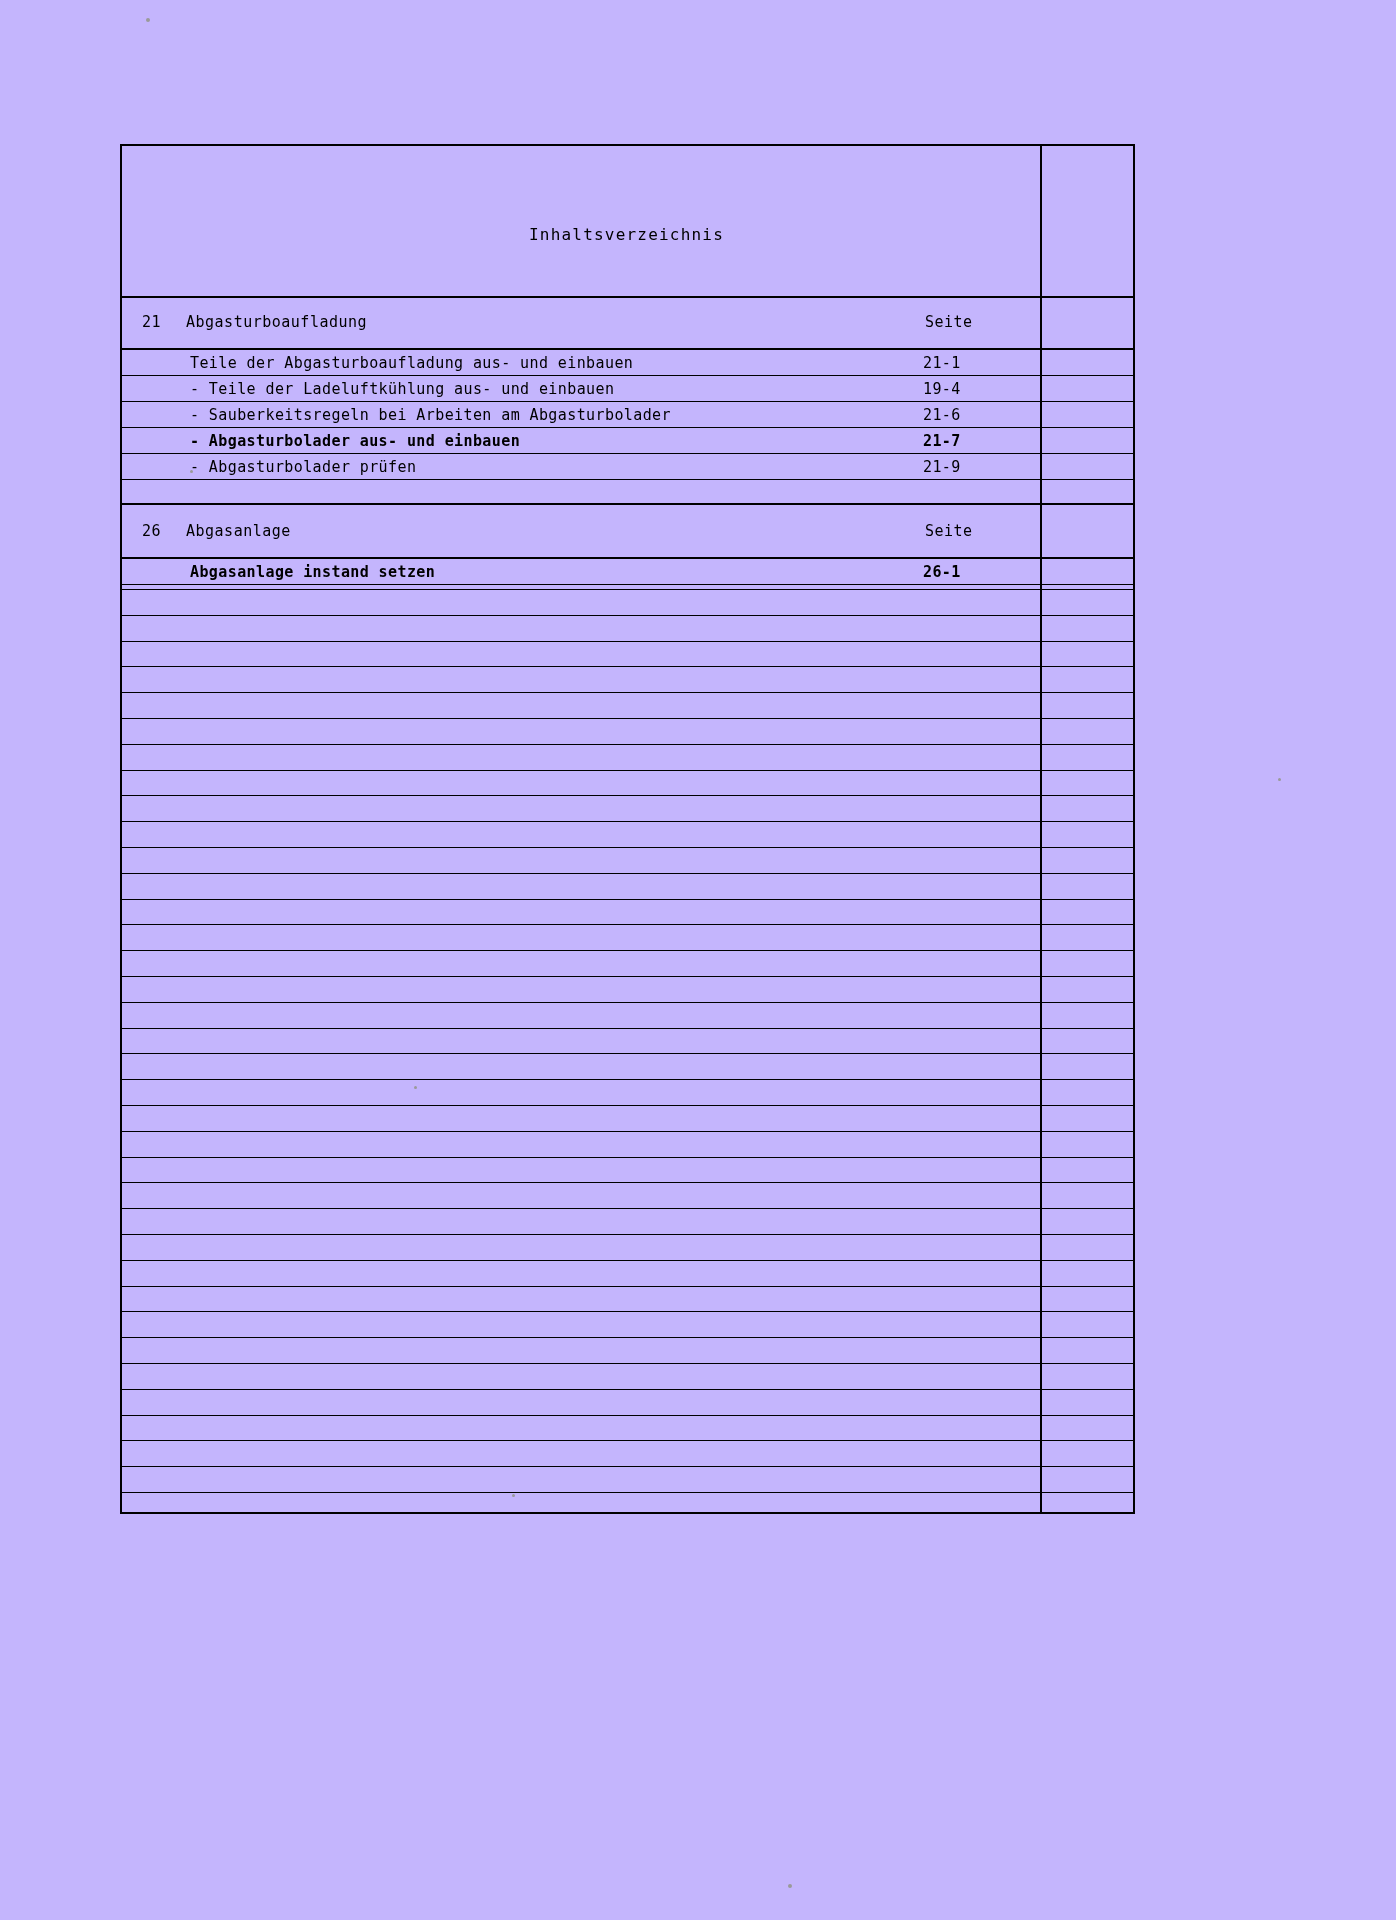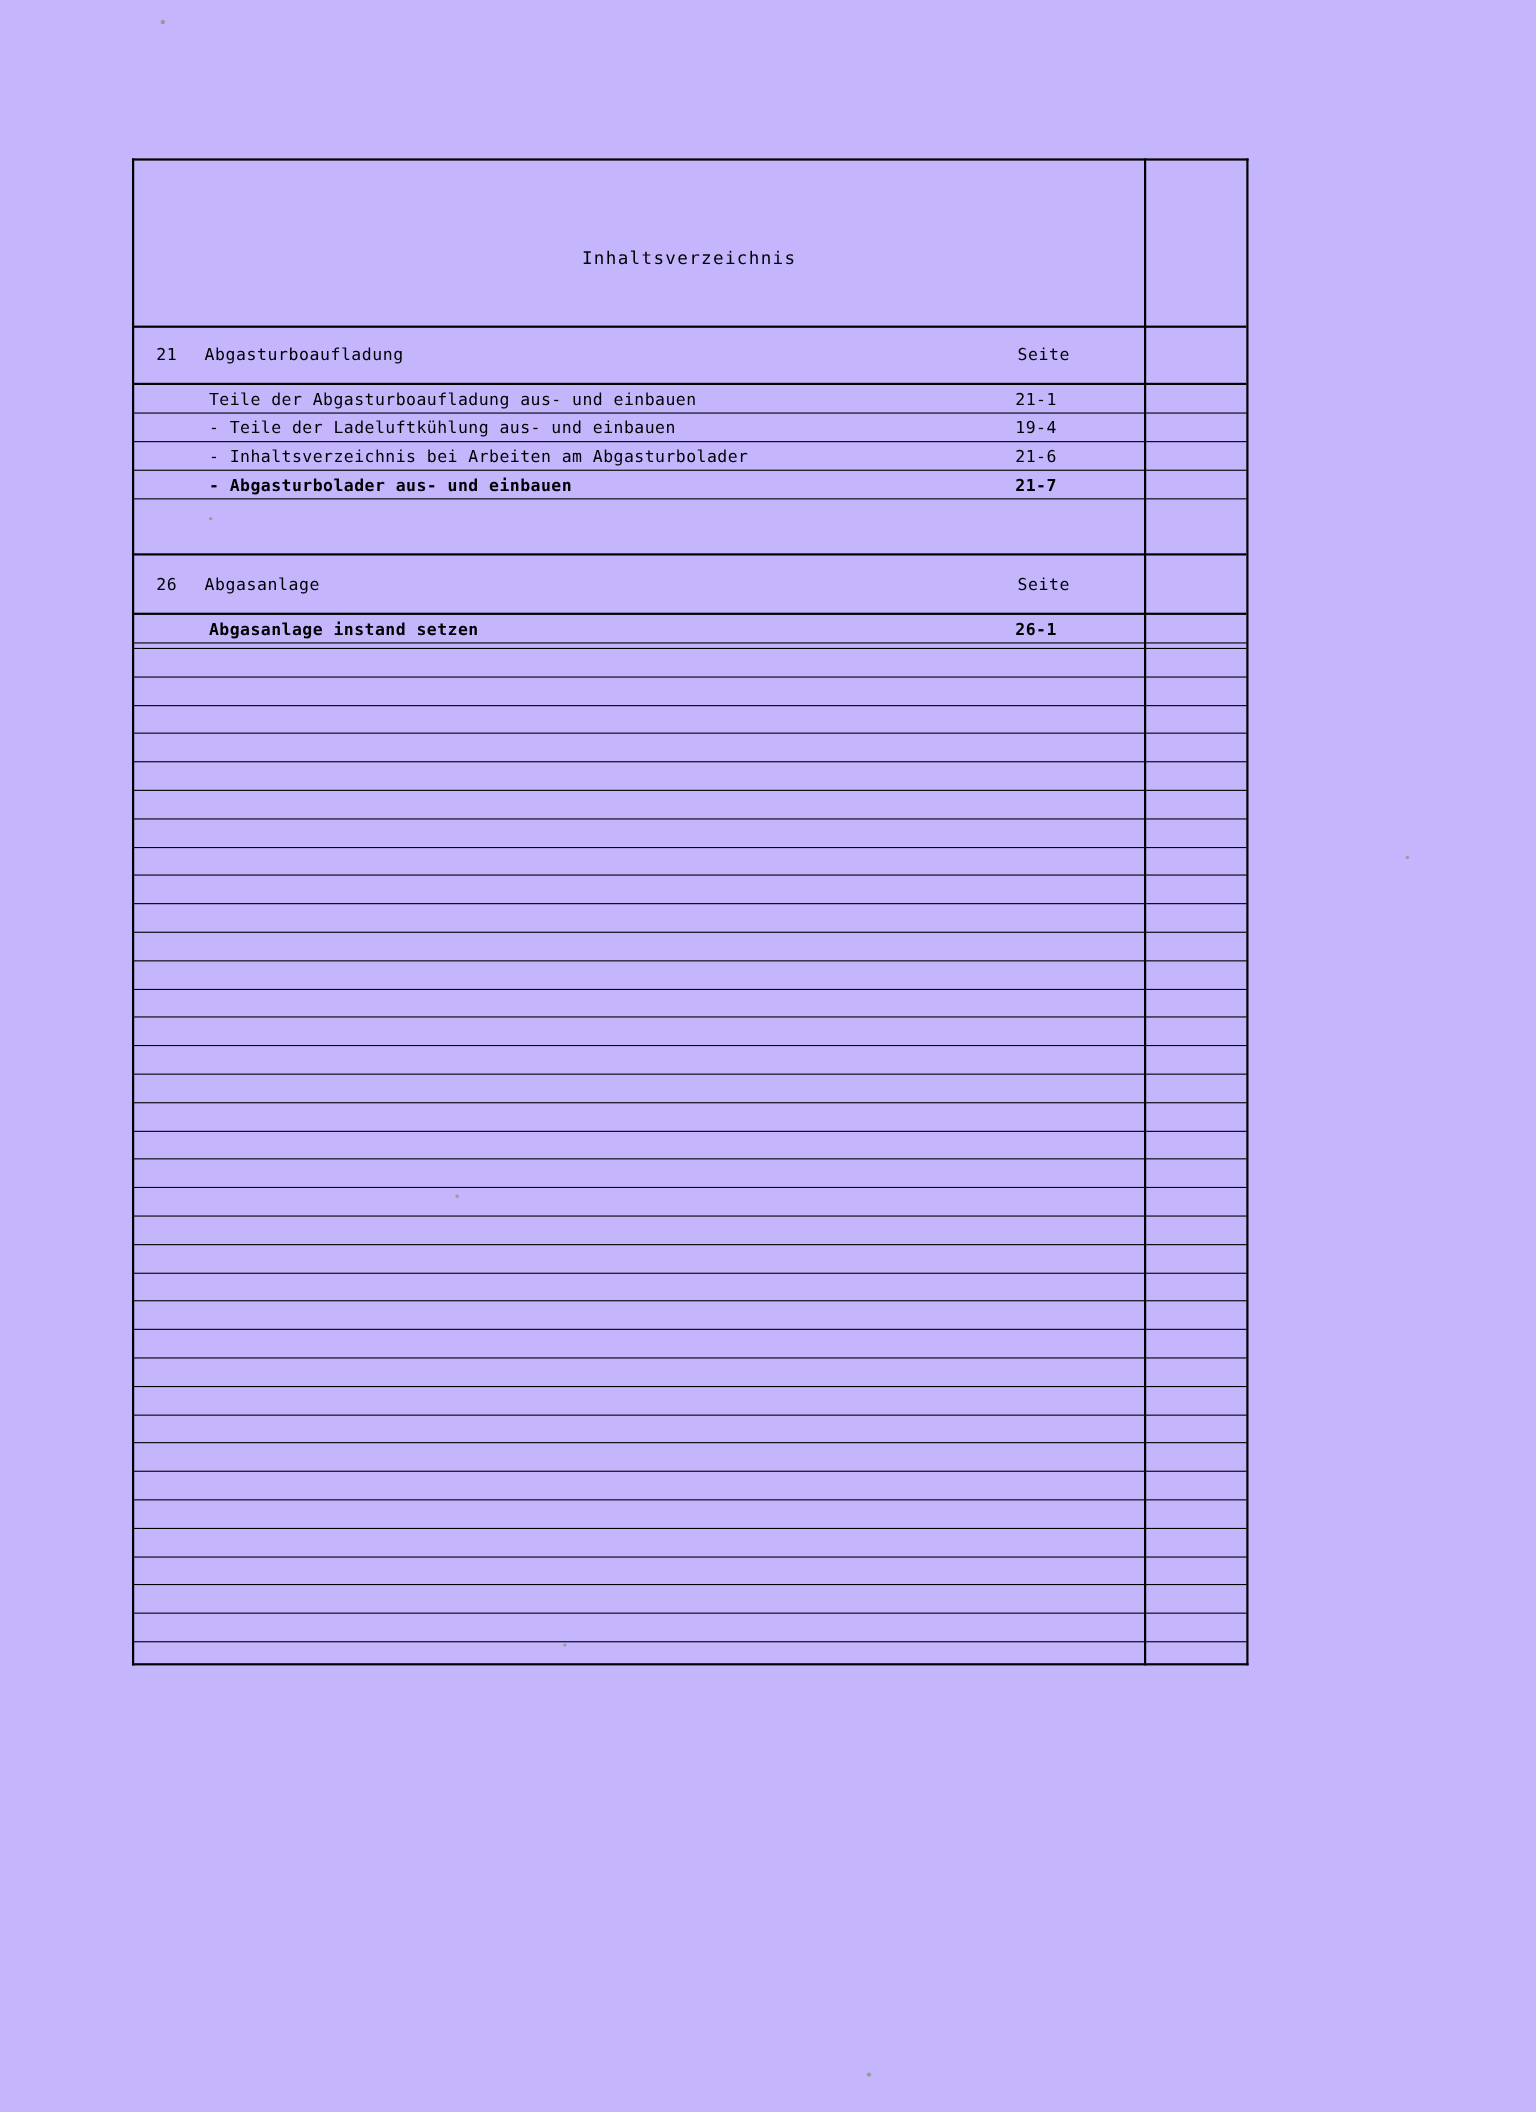--- a/index.html
+++ b/index.html
@@ -201,28 +201,34 @@
     <span class="underline"></span>
     <span class="underline-right"></span>
   </div>
   <div class="entry" style="top:380px;">
     <span class="label indent">- Teile der Ladeluftkühlung aus- und einbauen</span>
     <span class="page-no">19-4</span>
     <span class="underline"></span>
     <span class="underline-right"></span>
   </div>
   <div class="entry" style="top:406px;">
-    <span class="label indent">- Inhaltsverzeichnis bei Arbeiten am Abgasturbolader</span>
+    <span class="label indent">- Sauberkeitsregeln bei Arbeiten am Abgasturbolader</span>
     <span class="page-no">21-6</span>
     <span class="underline"></span>
     <span class="underline-right"></span>
   </div>
   <div class="entry" style="top:432px;font-weight:bold;">
     <span class="label indent">- Abgasturbolader aus- und einbauen</span>
     <span class="page-no">21-7</span>
+    <span class="underline"></span>
+    <span class="underline-right"></span>
+  </div>
+  <div class="entry" style="top:458px;">
+    <span class="label indent">- Abgasturbolader prüfen</span>
+    <span class="page-no">21-9</span>
     <span class="underline"></span>
     <span class="underline-right"></span>
   </div>
 
   <div class="rule-heavy" style="top:503px;"></div>
 
   <div class="section-row" style="top:522px;">
     <span class="section-num">26</span>
     <span class="section-name">Abgasanlage</span>
     <span class="section-seite">Seite</span>

